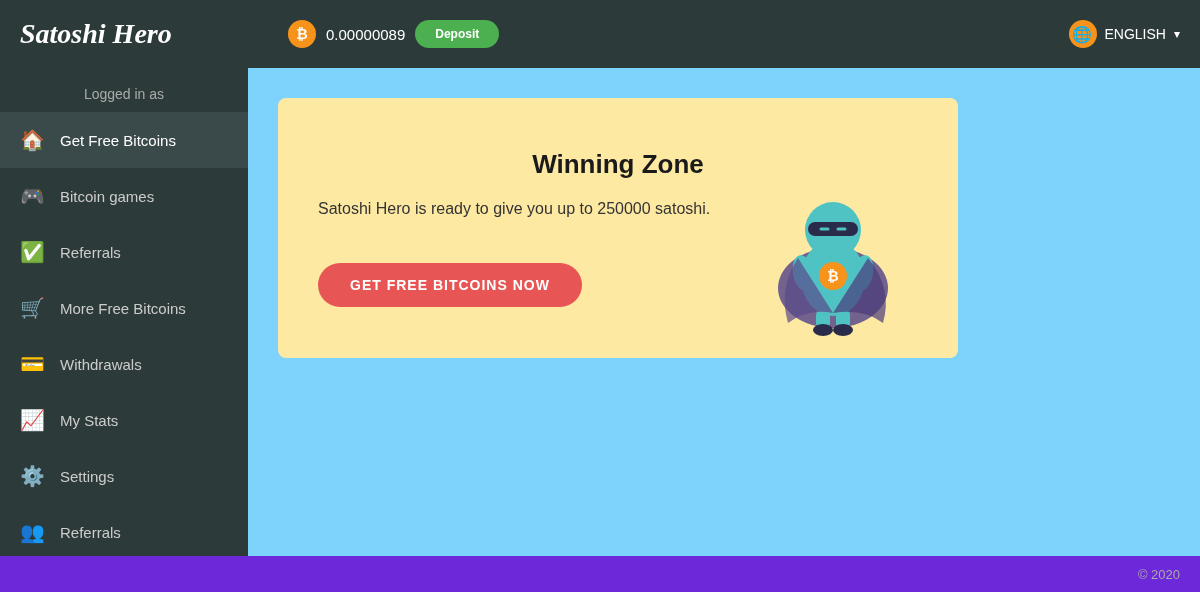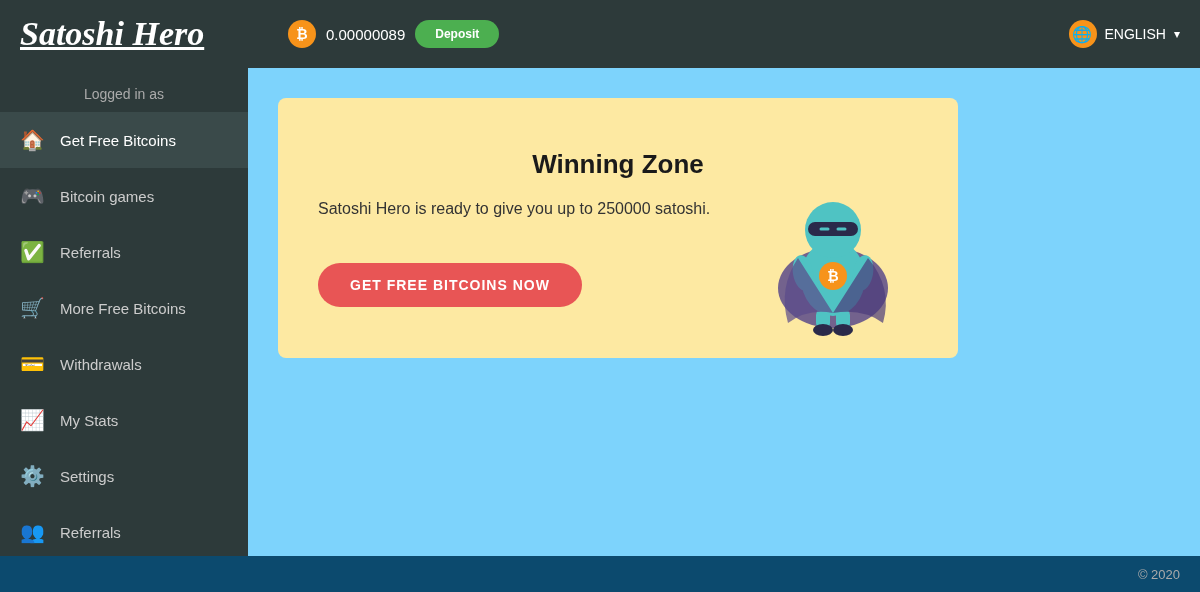--- a/index.html
+++ b/index.html
@@ -11,27 +11,26 @@
       height: 68px;
       display: flex;
       align-items: center;
       padding: 0 20px;
       position: fixed;
       top: 0; left: 0; right: 0;
       z-index: 100;
     }
     .header-logo {
       color: white;
-      font-size: 34px;
+      font-size: 28px;
       font-style: italic;
       font-weight: bold;
       font-family: Georgia, serif;
       width: 238px;
       flex-shrink: 0;
-      text-decoration: underline;
     }
     .header-balance {
       display: flex;
       align-items: center;
       gap: 10px;
       margin-left: 30px;
     }
     .btc-icon {
       width: 28px; height: 28px;
       background: #f7931a;
@@ -172,21 +171,21 @@
     .hero-character {
       position: absolute;
       right: 60px;
       bottom: 20px;
       width: 130px;
       height: 180px;
     }
 
     
     .footer {
-      background: #0c4a6e;
+      background: #6d28d9;
       height: 36px;
       display: flex;
       align-items: center;
       justify-content: flex-end;
       padding: 0 20px;
       color: #aaa;
       font-size: 13px;
       position: fixed;
       bottom: 0; left: 0; right: 0;
       z-index: 100;

